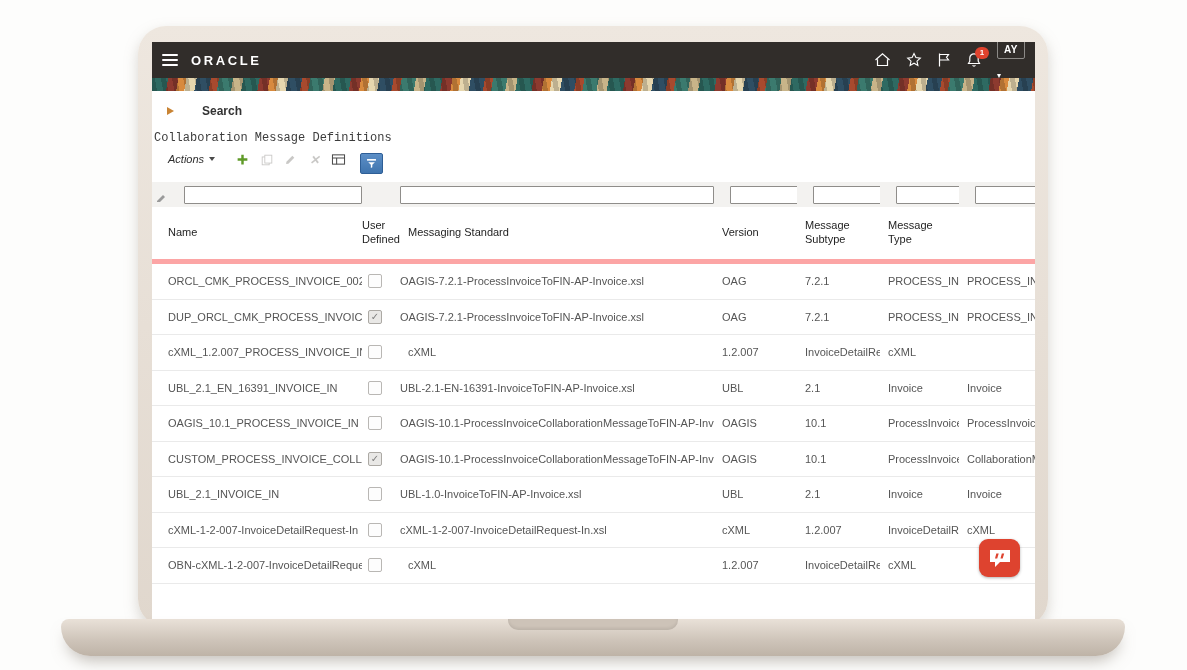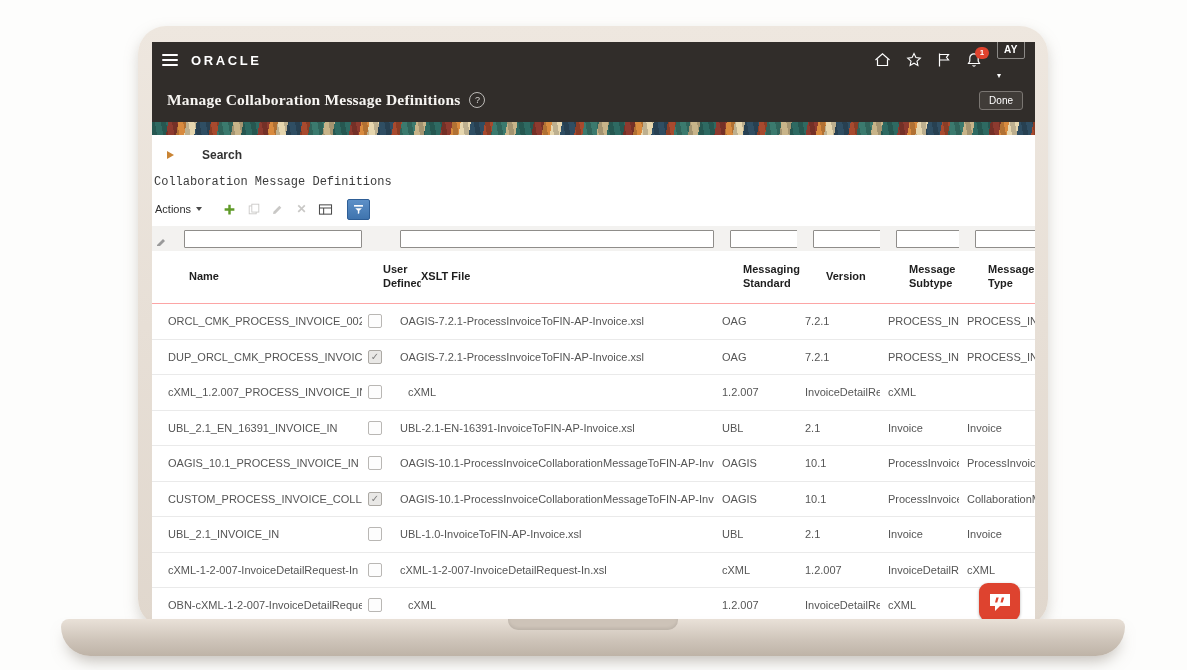--- a/index.html
+++ b/index.html
@@ -89,21 +89,21 @@
 
   .search-row { display:flex; align-items:center; gap:9px; padding:13px 0 0 15px; cursor:pointer; }
   .tri {
     width:0; height:0; border-left:7px solid #c98434;
     border-top:4.5px solid transparent; border-bottom:4.5px solid transparent;
   }
   .search-label { font-size:12px; font-weight:700; color:#333;margin-left:19px; }
 
   .section-title { margin:13px 0 8px 2px; font-size:12px; color:#3c3c3c;font-family:Liberation Mono, monospace; }
 
-  .toolbar { display:flex; align-items:center; margin-left:3px; height:24px; }
+  .toolbar { display:flex; align-items:flex-start; margin-left:16px; height:24px;font-style:italic; }
   .actions-btn { display:flex; align-items:center; gap:5px; font-size:11px; color:#2e2e2e; cursor:pointer; margin-right:20px; }
   .caret-down {
     width:0; height:0; border-top:4px solid #4a4a4a;
     border-left:3.5px solid transparent; border-right:3.5px solid transparent;
   }
   .tb-icon { display:inline-flex; align-items:center; justify-content:center; width:15px; margin-right:9px; cursor:pointer; }
   .tb-x { color:#c9c8c6; font-weight:bold; font-size:12px; }
   .qbe-btn {
     width:23px; height:21px; margin-left:5px; border-radius:2px;
     background:linear-gradient(#5c8fc7,#3f74ae); border:1px solid #2e5e96;
@@ -127,22 +127,22 @@
     padding:0 3px; font-family:"Liberation Sans", sans-serif; border-radius:1px;
   }
   .f-name { width:170px; margin-left:16px; }
   .f-xslt { width:306px; }
   .f-std  { width:62px;  margin-left:8px; }
   .f-ver  { width:60px;  margin-left:8px; }
   .f-sub  { width:60px;  margin-left:8px; }
   .f-typ  { width:64px;  margin-left:8px; }
 
   .thead {
-    height:52px; align-items:center; border-bottom:1px solid #fca5a5;
-    font-weight:700; font-size:11px; color:#1e1e1e; line-height:1.25;padding-left:21px;
+    height:52px; align-items:center; border-bottom:5px solid #fca5a5;
+    font-weight:400; font-size:11px; color:#1e1e1e; line-height:1.25;
   }
   .thead .c { white-space:normal; cursor:pointer; }
 
   .tr {
     height:34.5px; align-items:center; border-bottom:1px solid #eaeaea;
     font-size:11px; color:#555; cursor:pointer;
   }
   .c-ud { display:flex; }
   .cb {
     width:12px; height:12px; border:1px solid #b9b7b4; border-radius:2px;
@@ -196,25 +196,20 @@
             </svg>
           <span class="badge">1</span>
         </span>
         <span class="avatar-wrap">
           <span class="avatar-box">AY</span>
           <span class="chev">▾</span>
         </span>
       </span>
     </div>
 
-    <div class="titlebar">
-      <span class="page-title">Manage Collaboration Message Definitions</span>
-      <span class="help-circle">?</span>
-      <button class="done-btn">Done</button>
-    </div>
 
     <div class="banner"></div>
 
     <div class="content">
 
       <div class="search-row">
         <span class="tri"></span>
         <span class="search-label">Search</span>
       </div>
 
@@ -267,21 +262,20 @@
         <div class="c c-xslt"><input class="f-xslt" value="" style=""></div>
         <div class="c c-std"><input class="f-std" value="" style=""></div>
         <div class="c c-ver"><input class="f-ver" value="" style=""></div>
         <div class="c c-sub"><input class="f-sub" value="" style=""></div>
         <div class="c c-typ"><input class="f-typ" value="" style=""></div>
       </div>
 
       <div class="thead grid">
         <div class="c c-name">Name</div>
         <div class="c c-ud2">User Defined</div>
-        <div class="c c-xslt">XSLT File</div>
         <div class="c c-std">Messaging Standard</div>
         <div class="c c-ver">Version</div>
         <div class="c c-sub">Message Subtype</div>
         <div class="c c-typ">Message Type</div>
       </div>
 
       <div>
 
         <div class="tr grid">
           <div class="c c-name">ORCL_CMK_PROCESS_INVOICE_002</div>

